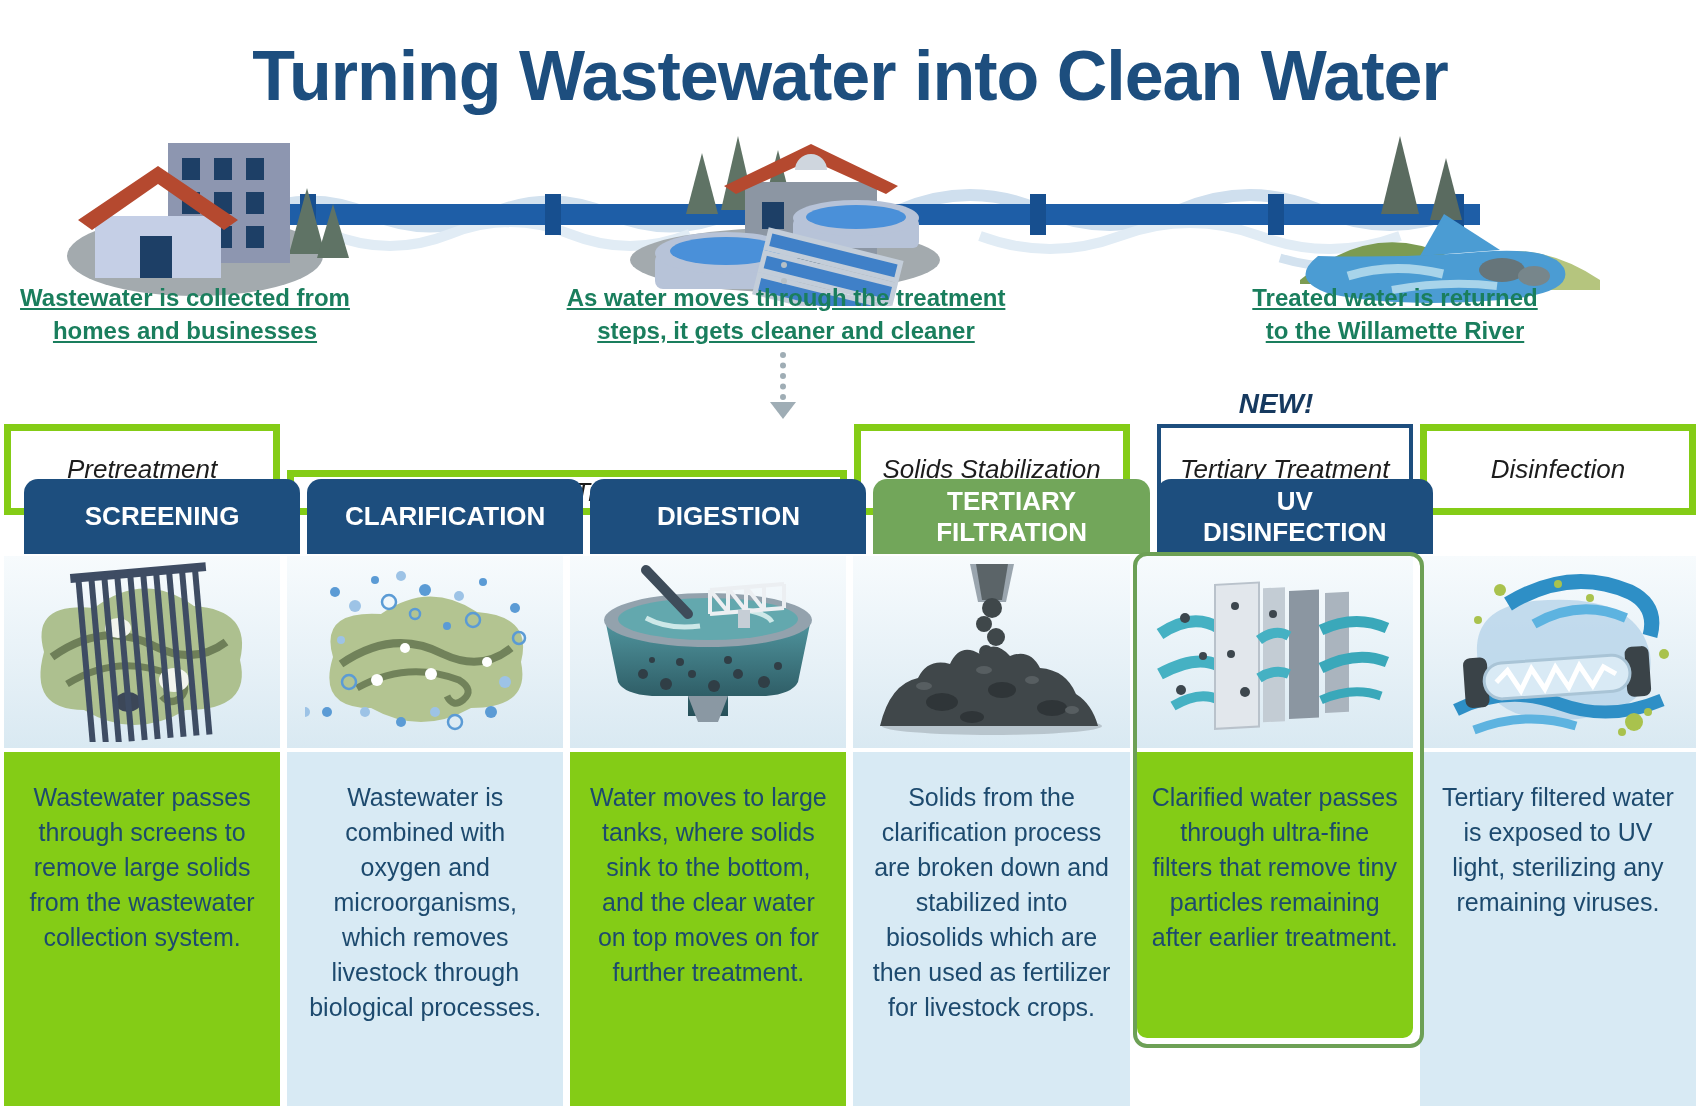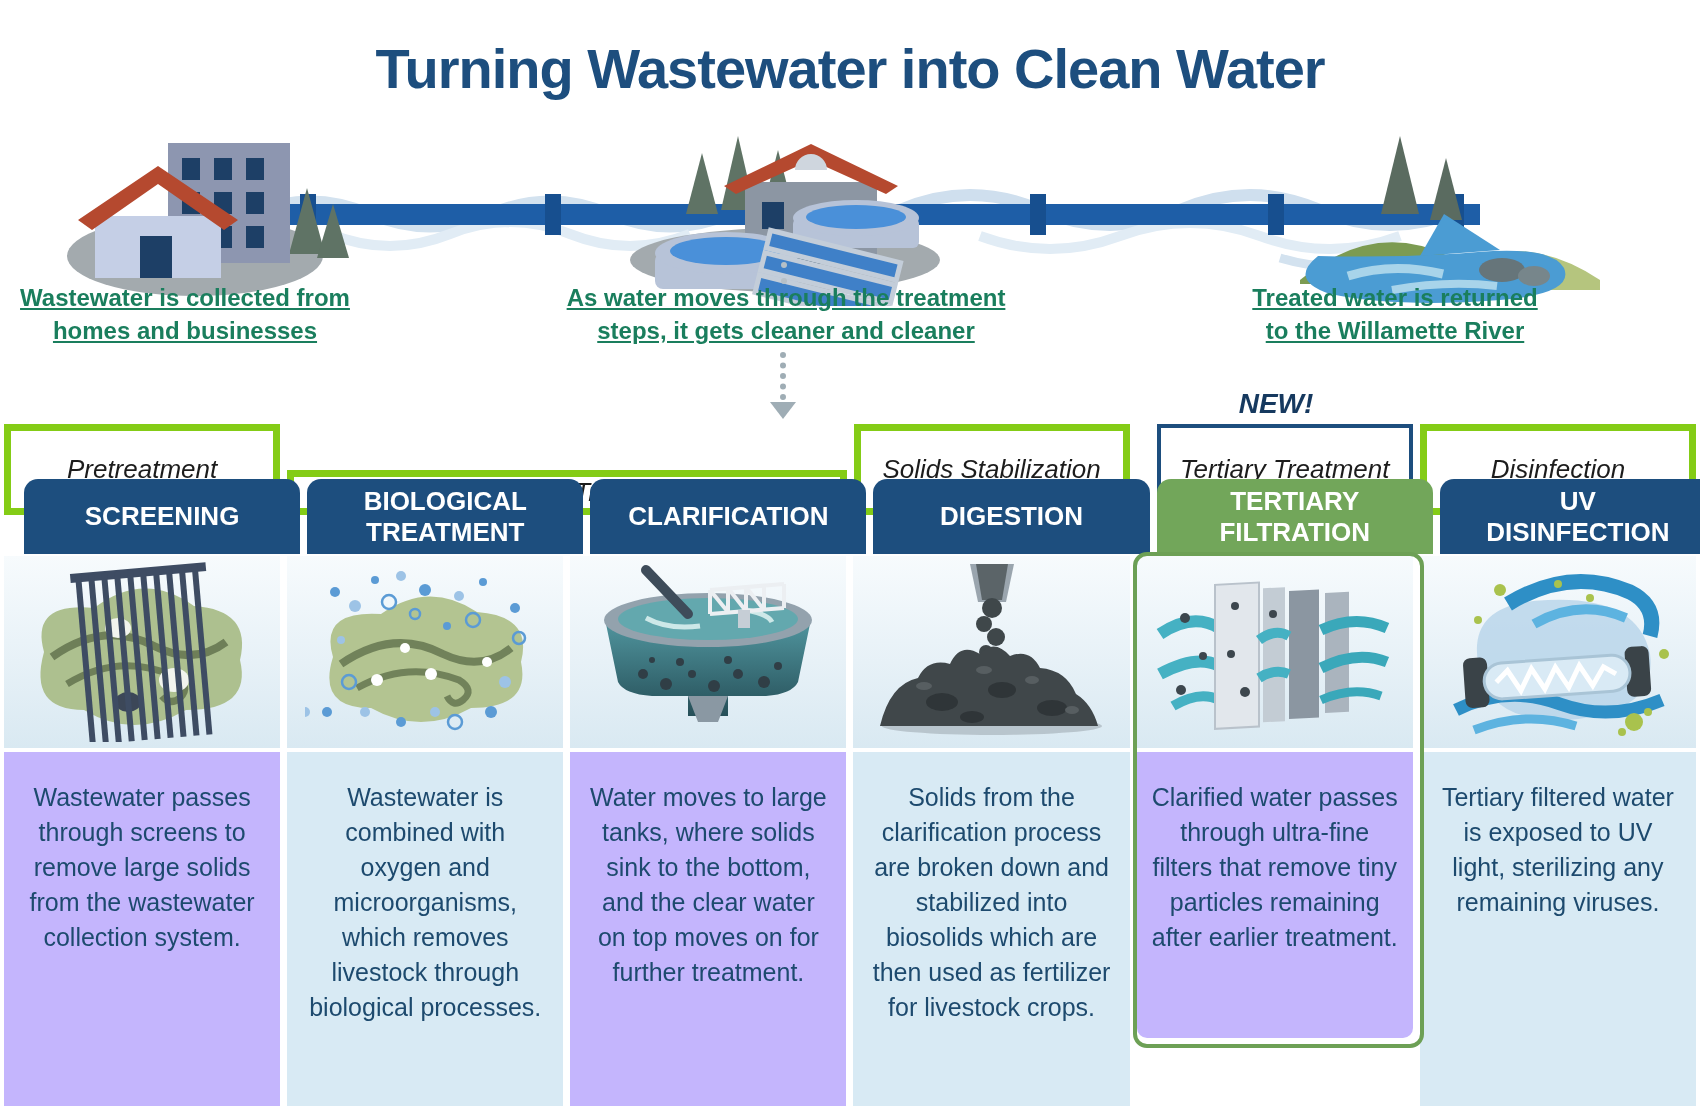--- a/index.html
+++ b/index.html
@@ -2,21 +2,21 @@
 <html><head>
 <meta charset="utf-8">
 <style>
   html,body { margin:0; padding:0; background:#fff; }
   .page {
     position:relative; width:1700px; height:1113px; background:#ffffff;
     font-family:"Liberation Sans", sans-serif; overflow:hidden;
   }
   .title {
     position:absolute; top:36px; left:0; width:100%; text-align:center;
-    font-size:56px; font-weight:800; color:#1d4e7e; letter-spacing:-1px;
+    font-size:70px; font-weight:800; color:#1d4e7e; letter-spacing:-1px;
   }
   .caption {
     position:absolute; top:281px; text-align:center; color:#1a7e5d;
     font-weight:bold; font-size:24px; line-height:1.38;text-decoration:underline;
   }
   .caption-1 { left:8px;    width:354px; }
   .caption-2 { left:540px;  width:492px; }
   .caption-3 { left:1205px; width:380px; }
 
   .down-arrow-line {
@@ -64,21 +64,21 @@
   .icon-cell.sep::before {
     content:""; position:absolute; left:-6px; top:4px; bottom:-4px;
     border-left:3px dotted #a8bcc9;
   }
 
   .desc-band { top:752px; height:354px; }
   .desc-cell {
     padding:28px 15px 0 15px; text-align:center; font-size:25px; color:#1d4a6e;
     line-height:1.4;
   }
-  .desc-dark  { background:#c4b5fd; }
+  .desc-dark  { background:#84cc16; }
   .desc-light { background:#d8eaf4; }
   .desc-cell.hl { height:258px; border-radius:0 0 10px 10px; }
 
   .highlight-box {
     position:absolute; left:1133px; width:283px; top:552px; height:488px;
     border:4px solid #6da055; border-radius:14px; pointer-events:none;
   }
 
   .illustration { position:absolute; top:118px; left:0; width:1700px; height:188px; }
   svg { display:block; }
@@ -187,21 +187,20 @@
   <div class="grid stage-row">
     <div class="stage-box">Pretreatment</div>
     <div class="stage-box span2">Secondary Treatment</div>
     <div class="stage-box">Solids Stabilization</div>
     <div class="stage-box hl">Tertiary Treatment</div>
     <div class="stage-box">Disinfection</div>
   </div>
 
   <div class="grid header-row">
     <div class="pill">SCREENING</div>
-    <div class="pill">BIOLOGICAL TREATMENT</div>
     <div class="pill">CLARIFICATION</div>
     <div class="pill">DIGESTION</div>
     <div class="pill green">TERTIARY FILTRATION</div>
     <div class="pill">UV DISINFECTION</div>
   </div>
 
   <div class="grid icon-band">
 
     <div class="icon-cell">
       <svg width="240" height="180" viewBox="0 0 240 180">

